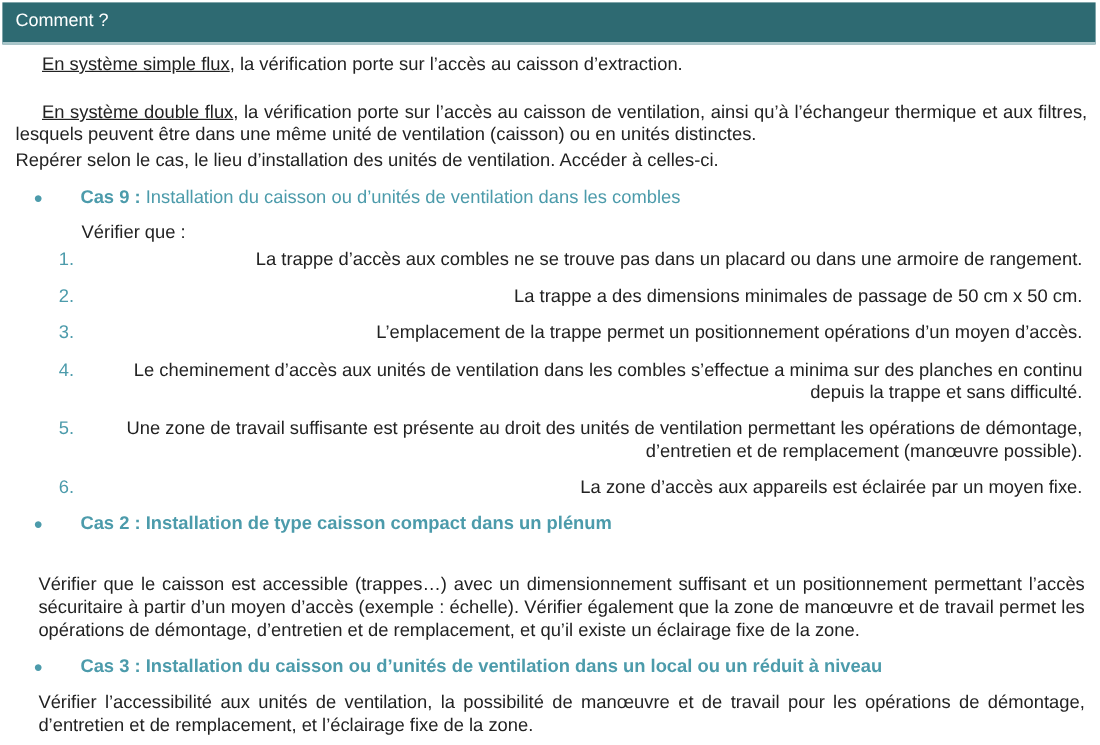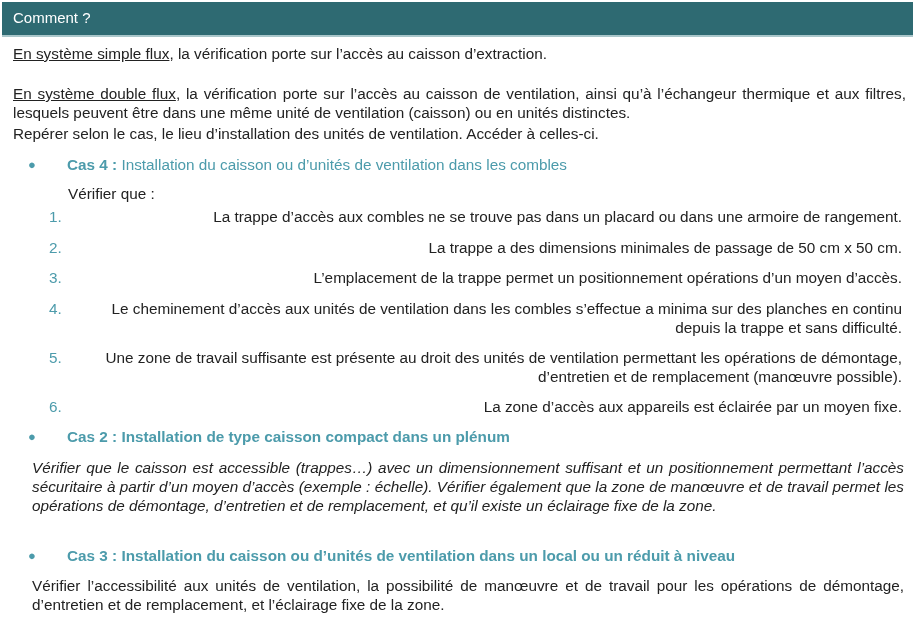--- a/index.html
+++ b/index.html
@@ -8,21 +8,21 @@
       font-family: "Liberation Sans", sans-serif; color: #222222; font-size: 15.3px;
     }
     .header {
       position: absolute; left: 2px; top: 2px; width: 911px; height: 33px;
       background: #2e6a72; border-bottom: 2px solid #a9c6ca;
     }
     .header span {
       position: absolute; left: 11px; top: 7px; color: #ffffff; font-size: 15px;
     }
     .p { position: absolute; left: 13px; width: 893px; line-height: 19px; text-align: justify; }
-    .u { text-decoration: underline; }
+    .u { text-decoration: underline; margin-left: 22px; }
     .case {
       position: absolute; left: 28px; color: #4c9bab; line-height: 19px; font-size: 15.3px;
     }
     .case .bullet { position: absolute; left: 0; top: 0; font-size: 13px; }
     .case .txt { position: absolute; left: 39px; top: 0; white-space: nowrap; }
     .b { font-weight: bold; }
     .item { position: absolute; left: 49px; width: 853px; line-height: 19px; }
     .item .num { position: absolute; left: 0; top: 0; color: #4c9bab; }
     .item .t { position: absolute; left: 37px; top: 0; width: 816px; text-align: right; }
     .verify { position: absolute; left: 24px; line-height: 19px; margin-left: 44px; }
@@ -40,21 +40,21 @@
 </div>
 
 <div class="p" style="top:84px;">
   <span class="u">En système double flux</span><span>, la vérification porte sur l’accès au caisson de ventilation, ainsi qu’à l’échangeur thermique et aux filtres, lesquels peuvent être dans une même unité de ventilation (caisson) ou en unités distinctes.</span>
 </div>
 
 <div class="p" style="top:124px;">Repérer selon le cas, le lieu d’installation des unités de ventilation. Accéder à celles-ci.</div>
 
 <div class="case" style="top:155px;">
   <span class="bullet">●</span>
-  <span class="txt"><span class="b">Cas 4 :</span><span> Installation du caisson ou d’unités de ventilation dans les combles</span></span>
+  <span class="txt"><span class="b">Cas 9 :</span><span> Installation du caisson ou d’unités de ventilation dans les combles</span></span>
 </div>
 
 <div class="verify" style="top:184px;">Vérifier que :</div>
 
 <div class="item" style="top:207px;">
   <span class="num">1.</span>
   <span class="t">La trappe d’accès aux combles ne se trouve pas dans un placard ou dans une armoire de rangement.</span>
 </div>
 <div class="item" style="top:238px;">
   <span class="num">2.</span>
@@ -74,19 +74,19 @@
 </div>
 <div class="item" style="top:397px;">
   <span class="num">6.</span>
   <span class="t">La zone d’accès aux appareils est éclairée par un moyen fixe.</span>
 </div>
 
 <div class="case b" style="top:427px;">
   <span class="bullet">●</span>
   <span class="txt"><span>Cas 2 :</span><span> Installation de type caisson compact dans un plénum</span></span>
 </div>
-<div class="block" style="top:458px;font-style:italic;">Vérifier que le caisson est accessible (trappes…) avec un dimensionnement suffisant et un positionnement permettant l’accès sécuritaire à partir d’un moyen d’accès (exemple : échelle). Vérifier également que la zone de manœuvre et de travail permet les opérations de démontage, d’entretien et de remplacement, et qu’il existe un éclairage fixe de la zone.</div>
+<div class="block" style="top:478px;">Vérifier que le caisson est accessible (trappes…) avec un dimensionnement suffisant et un positionnement permettant l’accès sécuritaire à partir d’un moyen d’accès (exemple : échelle). Vérifier également que la zone de manœuvre et de travail permet les opérations de démontage, d’entretien et de remplacement, et qu’il existe un éclairage fixe de la zone.</div>
 
 <div class="case b" style="top:546px;">
   <span class="bullet">●</span>
   <span class="txt"><span>Cas 3 :</span><span> Installation du caisson ou d’unités de ventilation dans un local ou un réduit à niveau</span></span>
 </div>
 <div class="block" style="top:576px;">Vérifier l’accessibilité aux unités de ventilation, la possibilité de manœuvre et de travail pour les opérations de démontage, d’entretien et de remplacement, et l’éclairage fixe de la zone.</div>
 
 </body></html>

